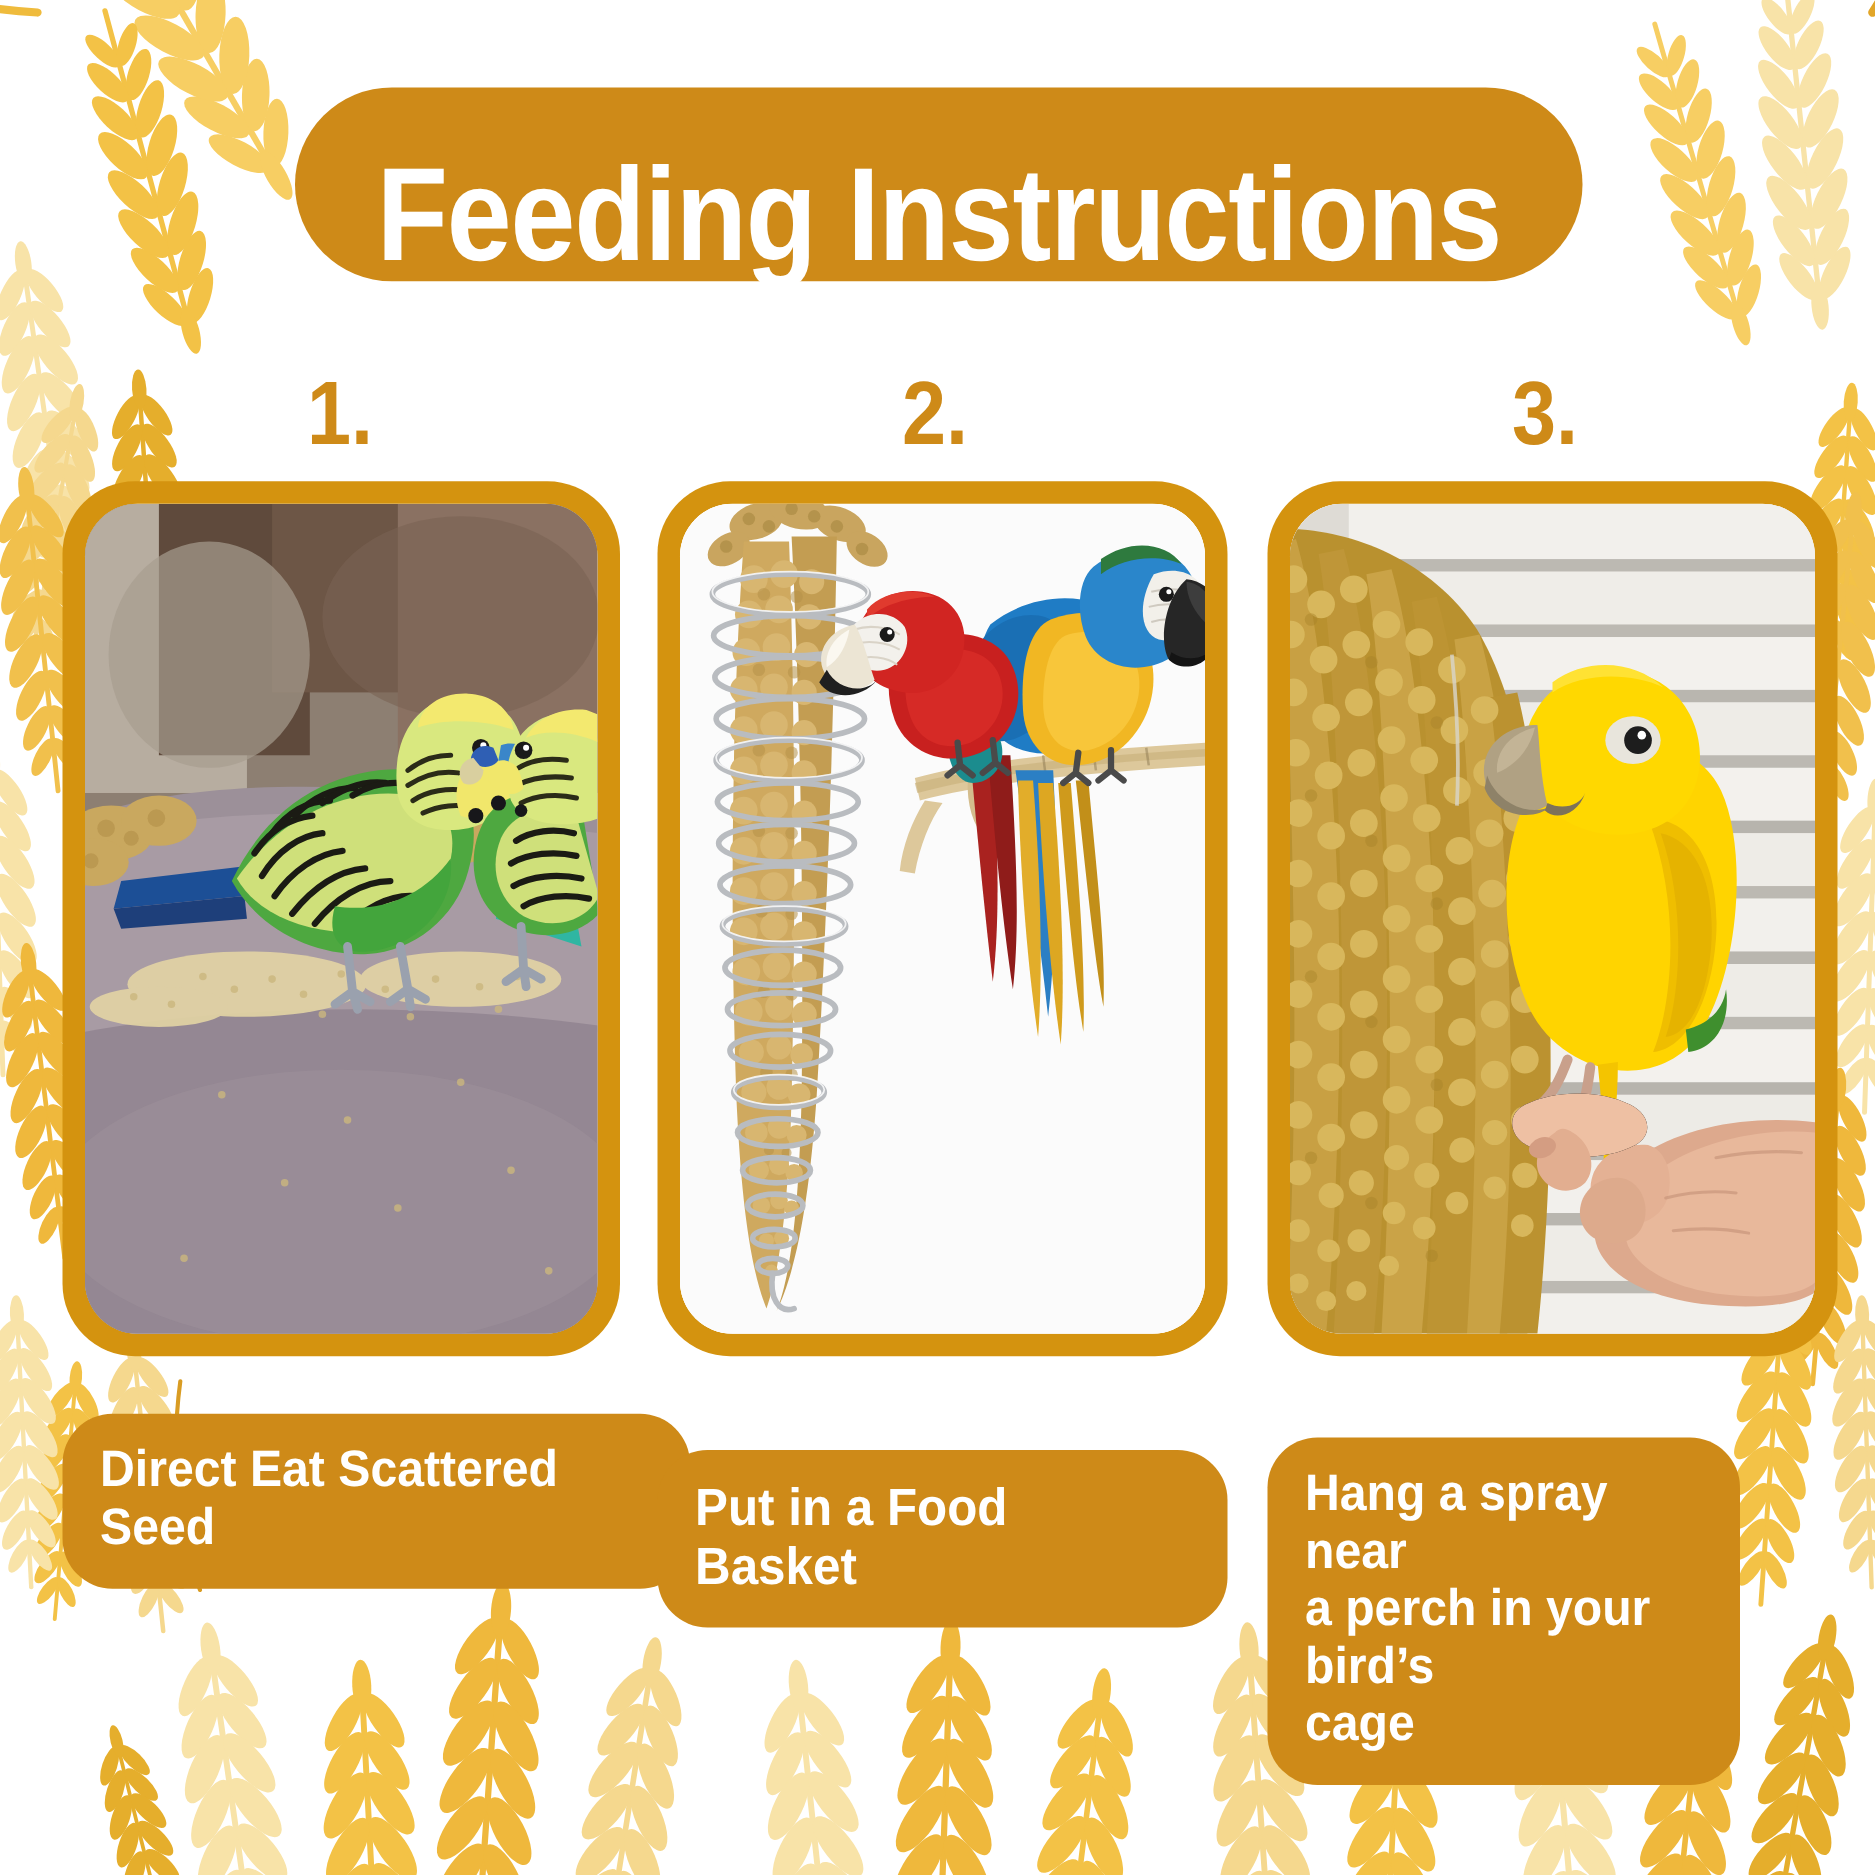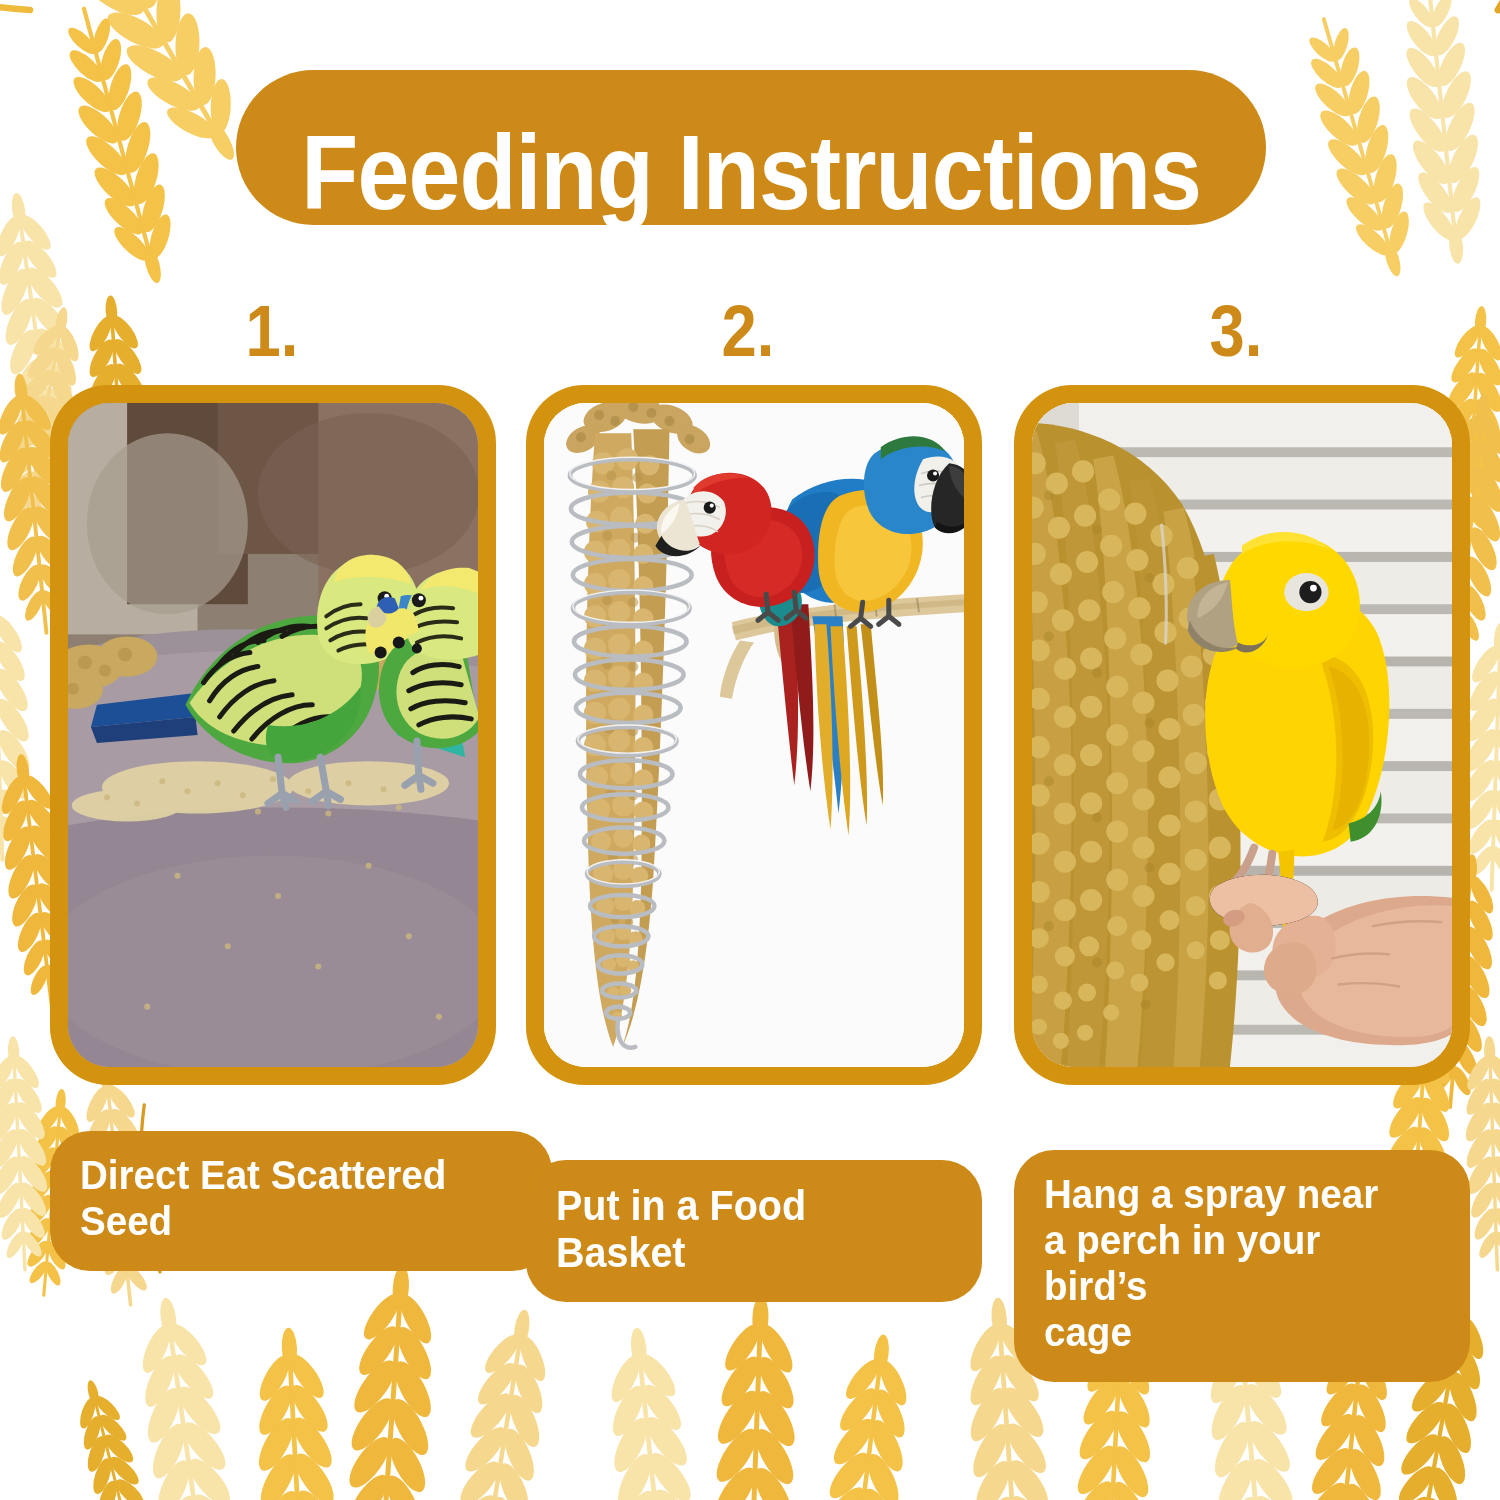--- a/index.html
+++ b/index.html
@@ -120,21 +120,21 @@
     left: 8px;
     width: 502px;
     background: #CE8A18;
     border-radius: 40px;
     padding: 22px 30px 26px 30px;
     min-height: 100px;
     display: flex;
     align-items: center;
   }
   .col-2 .caption-pill { width: 456px; top: 1160px; min-height: 92px; }
-  .col-3 .caption-pill { width: 456px; top: 1150px; }
+  .col-3 .caption-pill { width: 378px; top: 1150px; }
 
   .caption-text {
     color: #ffffff;
     font-family: "Liberation Sans Narrow", "Liberation Sans", sans-serif;
     font-size: 41px;
     font-weight: bold;
     line-height: 1.12;
     letter-spacing: 0px;
     white-space: pre-line;
     transform: scaleX(0.94);

